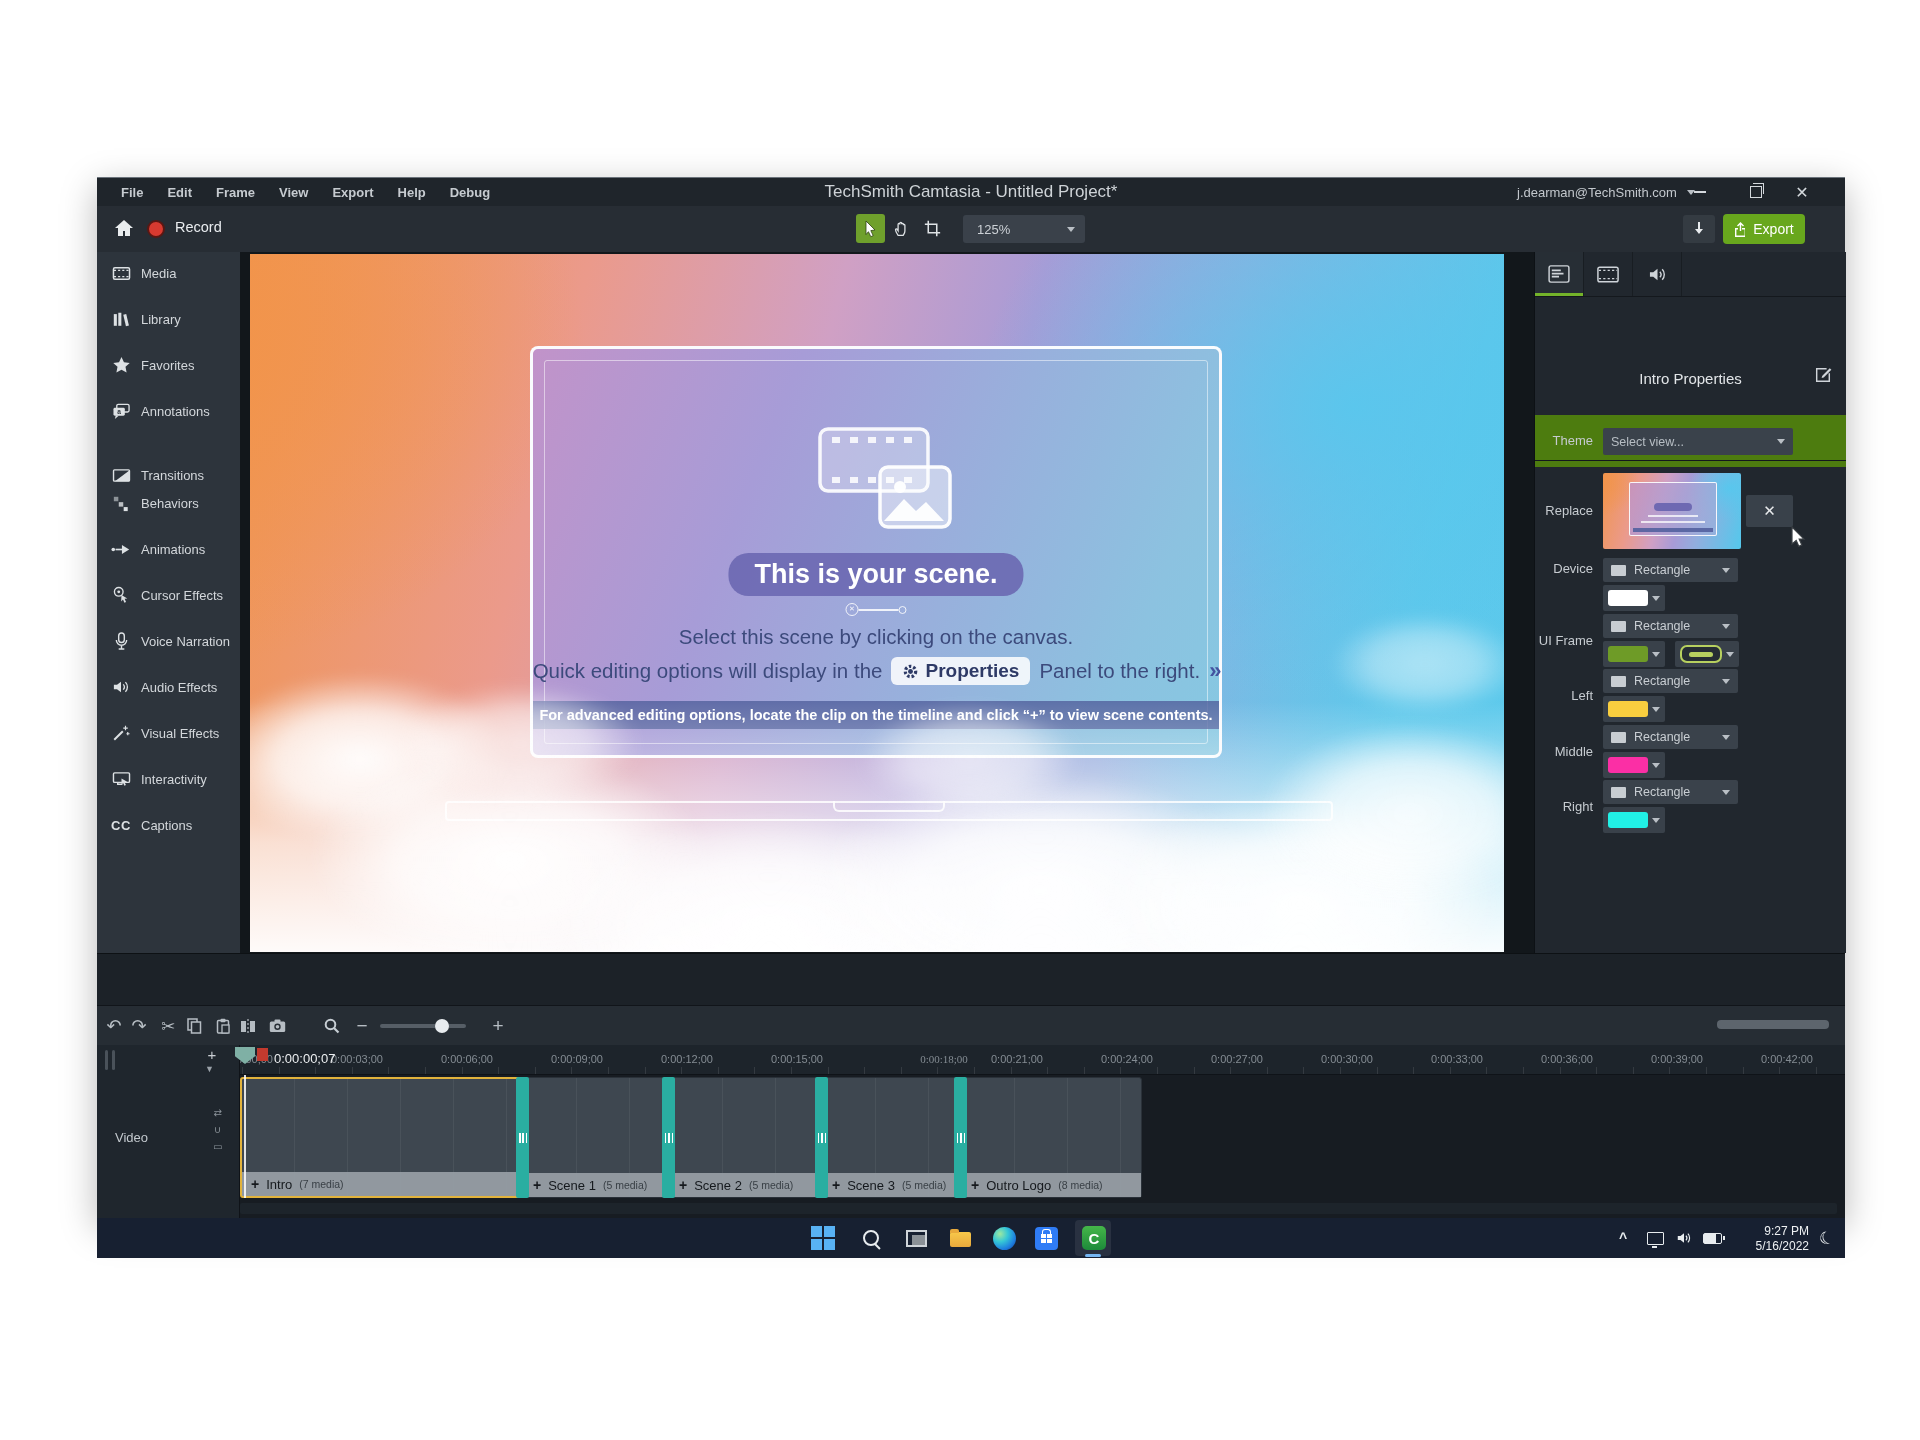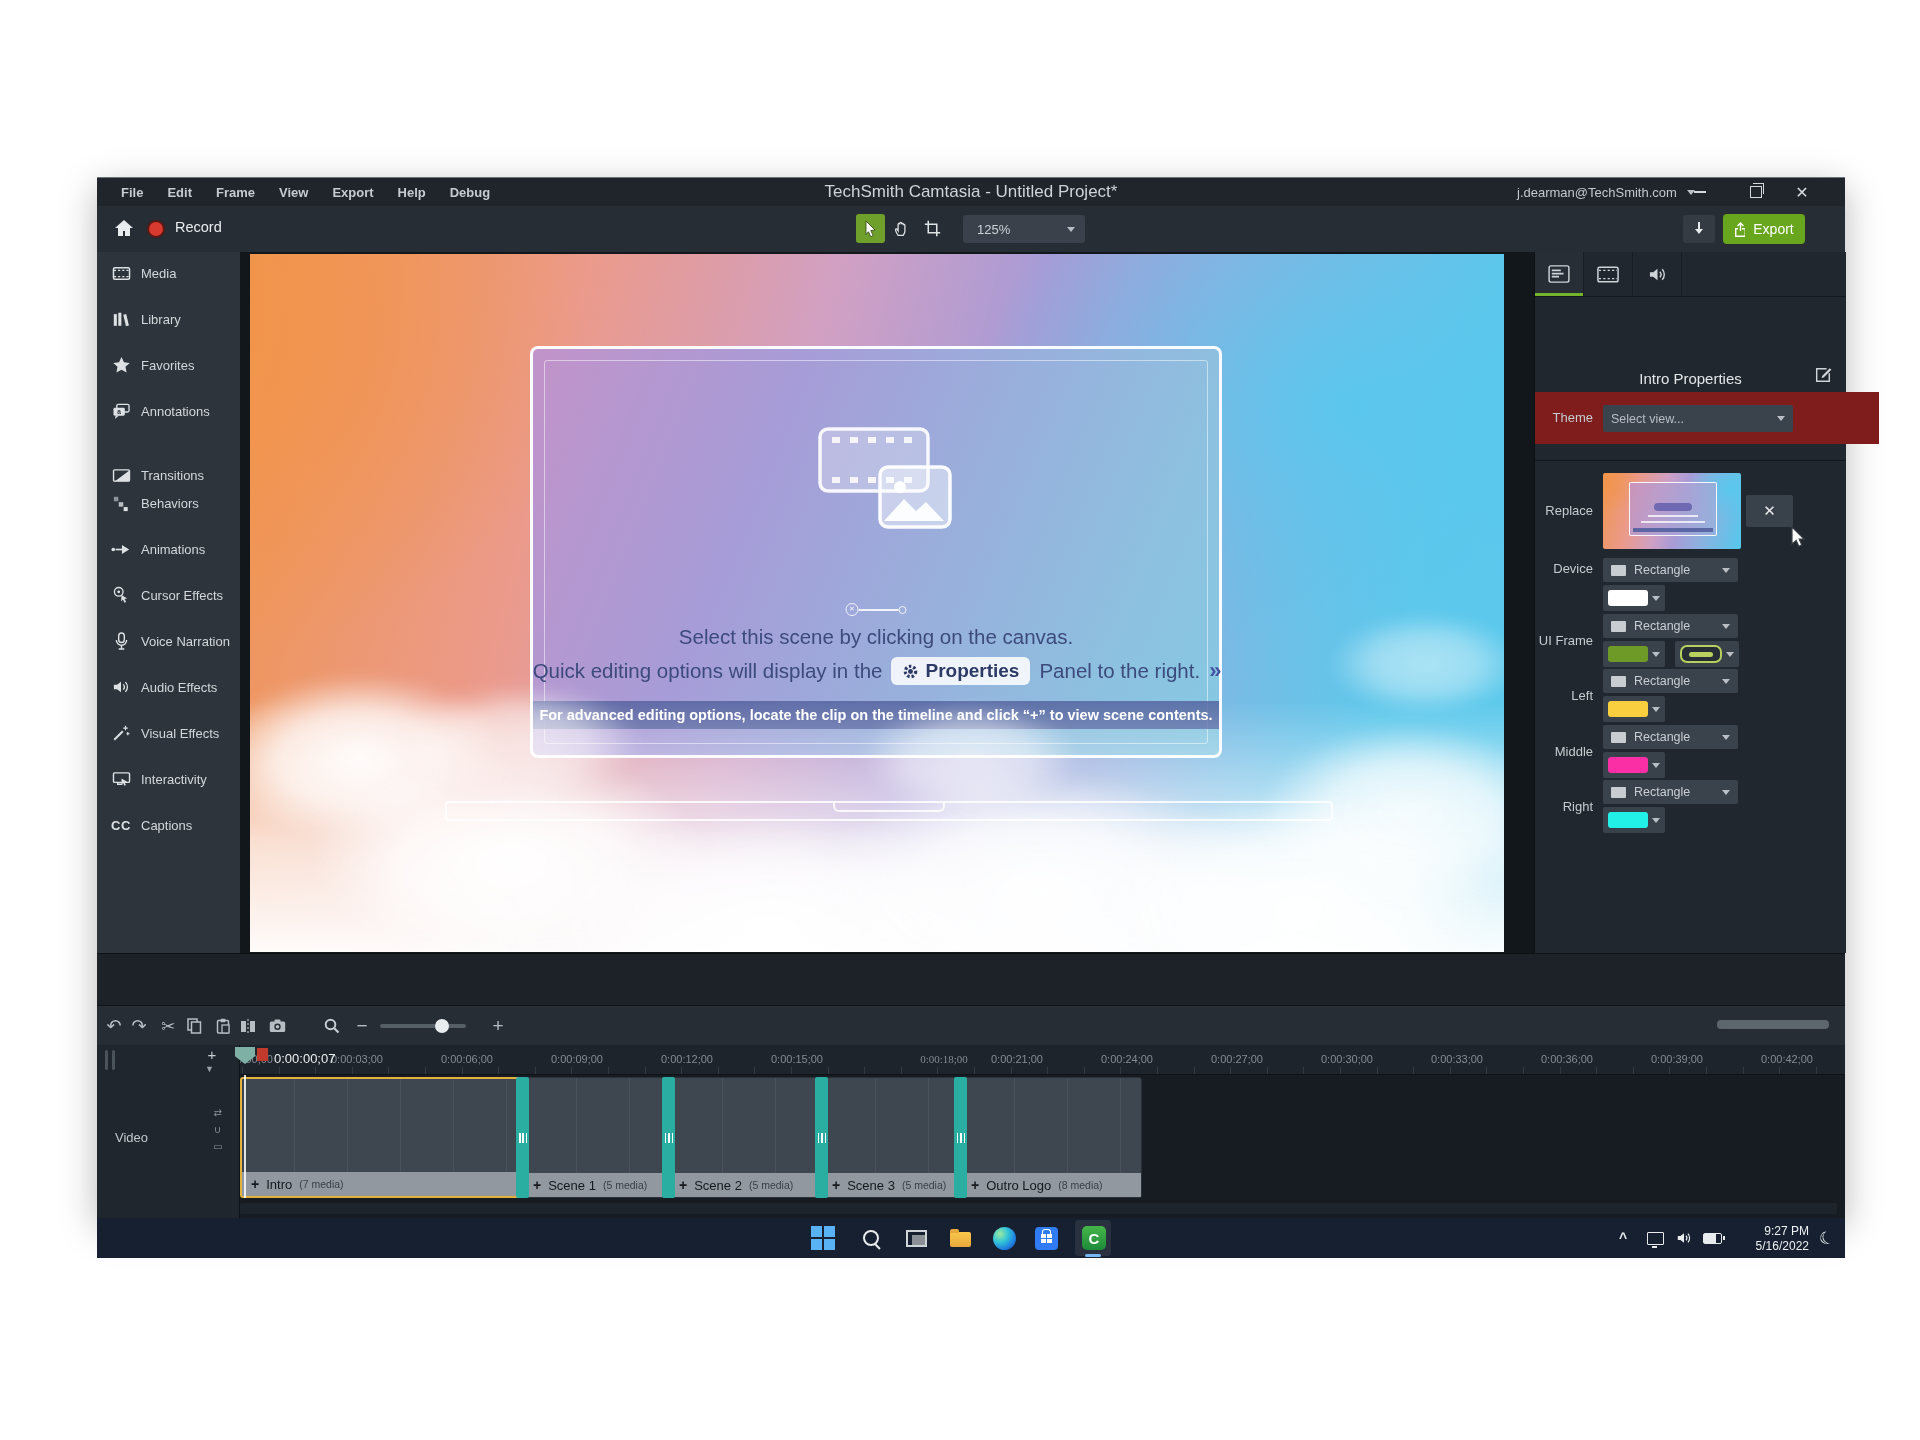--- a/index.html
+++ b/index.html
@@ -79,21 +79,21 @@
          background:radial-gradient(closest-side,rgba(255,255,255,.97),rgba(255,255,255,.75) 55%,rgba(255,255,255,0));}
   .haze{position:absolute;left:0;bottom:0;width:100%;height:46%;
         background:linear-gradient(to top,rgba(255,255,255,.96) 0%,rgba(255,255,255,.7) 34%,rgba(255,255,255,0) 78%);}
   
   .rightpanel{position:absolute;left:1437px;top:74px;width:311px;height:701px;background:#21272e;border-left:1px solid #0d1115;}
   .rtab{position:absolute;top:0;width:48px;height:44px;display:flex;align-items:center;justify-content:center;color:#cfd4d9;border-right:1px solid #181d22;}
   .rtab.active{background:#272e35;}
   .rtab.active::after{content:"";position:absolute;left:0;bottom:0;width:100%;height:3px;background:#74b32a;}
   .rptitle{position:absolute;left:0;top:118px;width:311px;text-align:center;font-size:15px;color:#e2e5e8;}
   .editicon{position:absolute;right:14px;top:114px;color:#cfd4d9;}
-  .themerow{position:absolute;left:0;top:140px;width:311px;height:52px;background:#7f1d1d;padding-left:33px;}
+  .themerow{position:absolute;left:0;top:163px;width:311px;height:52px;background:#4d7c0f;}
   .rplabel{position:absolute;left:0;width:58px;text-align:right;font-size:13px;color:#c6cbd0;}
   .dd{position:absolute;background:#3a424b;border-radius:2px;display:flex;align-items:center;
       font-size:12.5px;color:#c9ced3;box-sizing:border-box;padding:0 8px;}
   .dd .caret{margin-left:auto;}
   .divider{position:absolute;left:0;top:208px;width:311px;height:1px;background:#14181d;}
   .thumb{position:absolute;left:68px;top:221px;width:138px;height:76px;overflow:hidden;border-radius:2px;
     background:
       radial-gradient(ellipse 60px 46px at 92% 20%, rgba(86,200,238,.9), rgba(86,200,238,0) 70%),
       radial-gradient(ellipse 66px 56px at -4% 12%, rgba(242,148,74,.95), rgba(242,148,74,0) 62%),
       linear-gradient(104deg,#f0954f 0%,#eb9a8b 24%,#d0a0c4 42%,#a89bd6 56%,#92aede 70%,#54c8ec 100%);}
@@ -377,20 +377,21 @@
           <div class="screeninner"></div>
           <div class="mediaicons">
             <svg width="168" height="120" viewBox="0 0 168 120">
               <rect x="28" y="8" width="108" height="62" rx="8" fill="rgba(255,255,255,.28)" stroke="rgba(255,255,255,.9)" stroke-width="3.5"></rect>
               <path d="M40 16h8v6h-8zM58 16h8v6h-8zM76 16h8v6h-8zM94 16h8v6h-8zM112 16h8v6h-8zM40 56h8v6h-8zM58 56h8v6h-8zM76 56h8v6h-8zM94 56h8v6h-8zM112 56h8v6h-8z" fill="rgba(255,255,255,.85)"></path>
               <rect x="88" y="46" width="70" height="60" rx="8" fill="rgba(255,255,255,.45)" stroke="rgba(255,255,255,.95)" stroke-width="3.5"></rect>
               <circle cx="108" cy="66" r="6" fill="rgba(255,255,255,.95)"></circle>
               <path d="M92 100l20-22 12 12 10-9 18 19z" fill="rgba(255,255,255,.95)"></path>
             </svg>
           </div>
+          <div class="pill">This is your scene.</div>
           <div class="minislider">
             <span class="ms-x">✕</span>
             <span class="ms-line"></span>
             <span class="ms-o"></span>
           </div>
           <div class="cline1">Select this scene by clicking on the canvas.</div>
           <div class="cline2">
             <span>Quick editing options will display in the</span>
             <span class="propchip">
               <svg width="17" height="17" viewBox="0 0 18 18">

